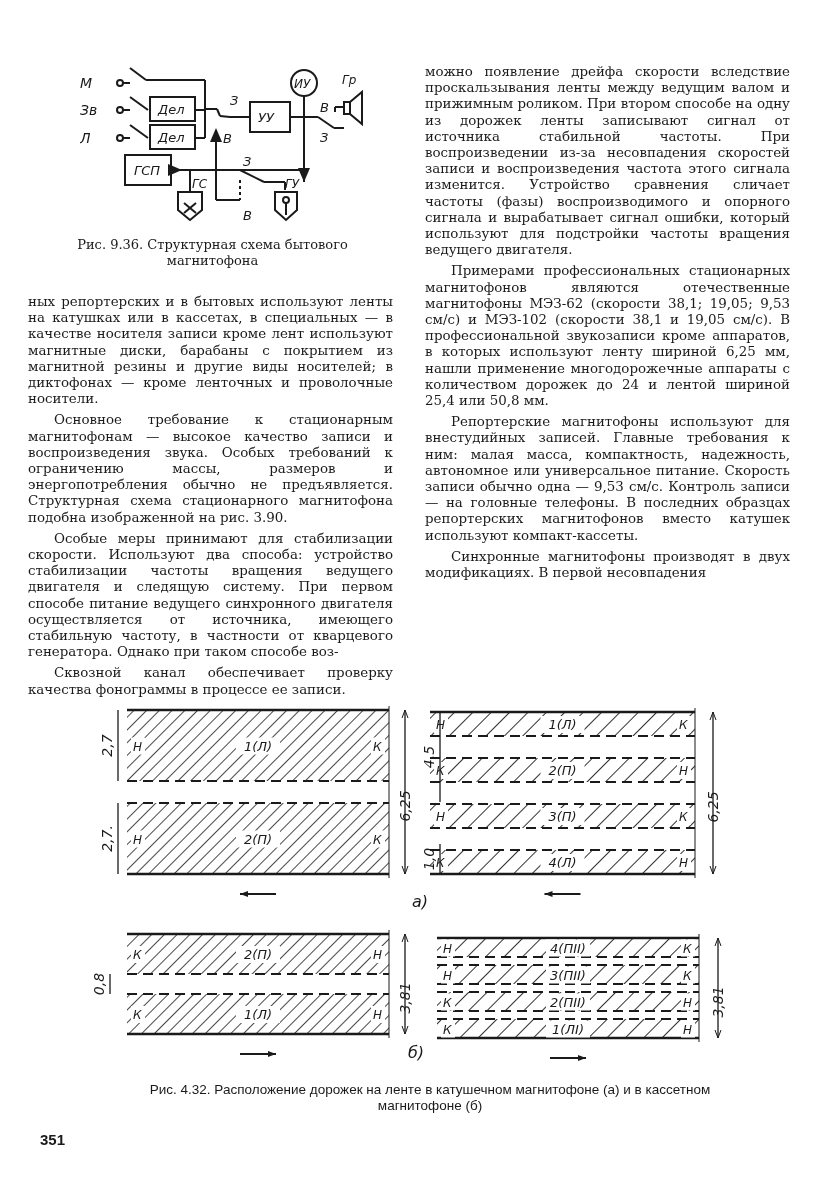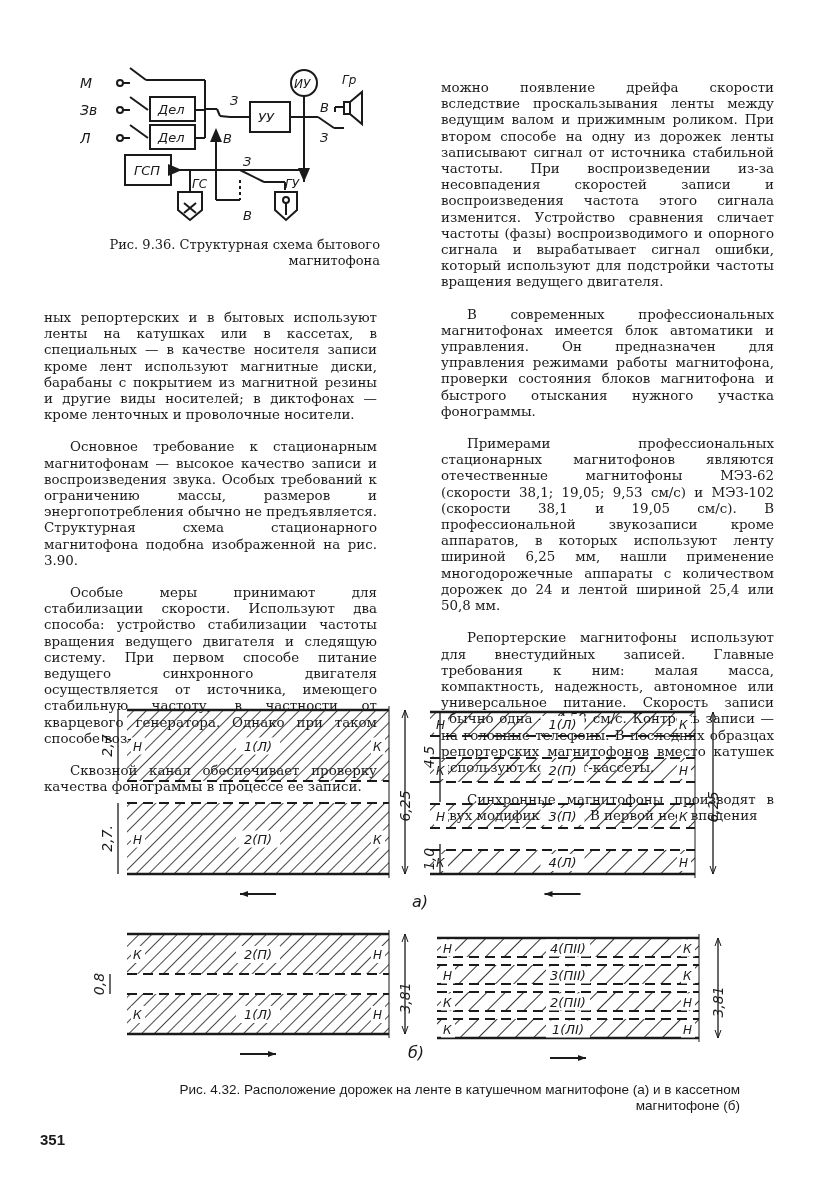--- a/index.html
+++ b/index.html
@@ -1,24 +1,24 @@
 <!DOCTYPE html>
 <html><head>
 <meta charset="utf-8">
 <style>
   html, body { margin: 0; padding: 0; background: #ffffff; }
   body { width: 833px; height: 1200px; position: relative; overflow: hidden;
          font-family: "DejaVu Serif", "Liberation Serif", serif; color: #1a1a1a; }
   .abs { position: absolute; }
   .col { position: absolute; font-size: 13.4px; line-height: 16.2px; text-align: justify; }
-  .col p { margin: 16px; }
+  .col p { margin: 0; }
   .col p.ind { text-indent: 26px; }
   .col p.gap { margin-top: 5px; }
   .caption { position: absolute; font-family: "Liberation Sans", sans-serif; font-size: 13.5px;
-             line-height: 16px; text-align: right; }
+             line-height: 16px; text-align: center; }
   .pagenum { position: absolute; left: 40px; top: 1131px; font-family: "Liberation Sans", sans-serif;
              font-size: 15px; font-weight: bold; }
   svg text { font-family: "DejaVu Sans", sans-serif; font-style: italic; fill: #1a1a1a; }
   .lbl { font-size: 13px; font-style: italic; }
 </style>
 </head>
 <body>
 
 <svg class="abs" style="left:80px;top:60px" width="340" height="170" viewBox="0 0 340 170">
   <defs>
@@ -109,21 +109,20 @@
 
 <div class="col" style="left:28px;top:294px;width:365px;">
   <p>ных репортерских и в бытовых используют ленты на катушках или в кассетах, в специальных — в качестве носителя записи кроме лент используют магнитные диски, барабаны с покрытием из магнитной резины и другие виды носителей; в диктофонах — кроме ленточных и проволочные носители.</p>
   <p class="ind gap">Основное требование к стационарным магнитофонам — высокое качество записи и воспроизведения звука. Особых требований к ограничению массы, размеров и энергопотребления обычно не предъявляется. Структурная схема стационарного магнитофона подобна изображенной на рис. 3.90.</p>
   <p class="ind gap">Особые меры принимают для стабилизации скорости. Используют два способа: устройство стабилизации частоты вращения ведущего двигателя и следящую систему. При первом способе питание ведущего синхронного двигателя осуществляется от источника, имеющего стабильную частоту, в частности от кварцевого генератора. Однако при таком способе воз-</p>
   <p class="ind gap">Сквозной канал обеспечивает проверку качества фонограммы в процессе ее записи.</p>
 </div>
 
 <div class="col" style="left:425px;top:64px;width:365px;">
   <p>можно появление дрейфа скорости вследствие проскальзывания ленты между ведущим валом и прижимным роликом. При втором способе на одну из дорожек ленты записывают сигнал от источника стабильной частоты. При воспроизведении из-за несовпадения скоростей записи и воспроизведения частота этого сигнала изменится. Устройство сравнения сличает частоты (фазы) воспроизводимого и опорного сигнала и вырабатывает сигнал ошибки, который используют для подстройки частоты вращения ведущего двигателя.</p>
-  <p class="ind gap">В современных профессиональных магнитофонах имеется блок автоматики и управления. Он предназначен для управления режимами работы магнитофона, проверки состояния блоков магнитофона и быстрого отыскания нужного участка фонограммы.</p>
   <p class="ind gap">Примерами профессиональных стационарных магнитофонов являются отечественные магнитофоны МЭЗ-62 (скорости 38,1; 19,05; 9,53 см/с) и МЭЗ-102 (скорости 38,1 и 19,05 см/с). В профессиональной звукозаписи кроме аппаратов, в которых используют ленту шириной 6,25 мм, нашли применение многодорожечные аппараты с количеством дорожек до 24 и лентой шириной 25,4 или 50,8 мм.</p>
   <p class="ind gap">Репортерские магнитофоны используют для внестудийных записей. Главные требования к ним: малая масса, компактность, надежность, автономное или универсальное питание. Скорость записи обычно одна — 9,53 см/с. Контроль записи — на головные телефоны. В последних образцах репортерских магнитофонов вместо катушек используют компакт-кассеты.</p>
   <p class="ind gap">Синхронные магнитофоны производят в двух модификациях. В первой несовпадения</p>
 </div>
 
 <svg id="fig937" class="abs" style="left:90px;top:690px" width="660" height="390" viewBox="0 0 660 390">
   <defs>
     <pattern id="hatch" patternUnits="userSpaceOnUse" width="9" height="9" patternTransform="rotate(45)">
       <line x1="0" y1="0" x2="0" y2="9" stroke="#1a1a1a" stroke-width="1.6"></line>
     </pattern>

